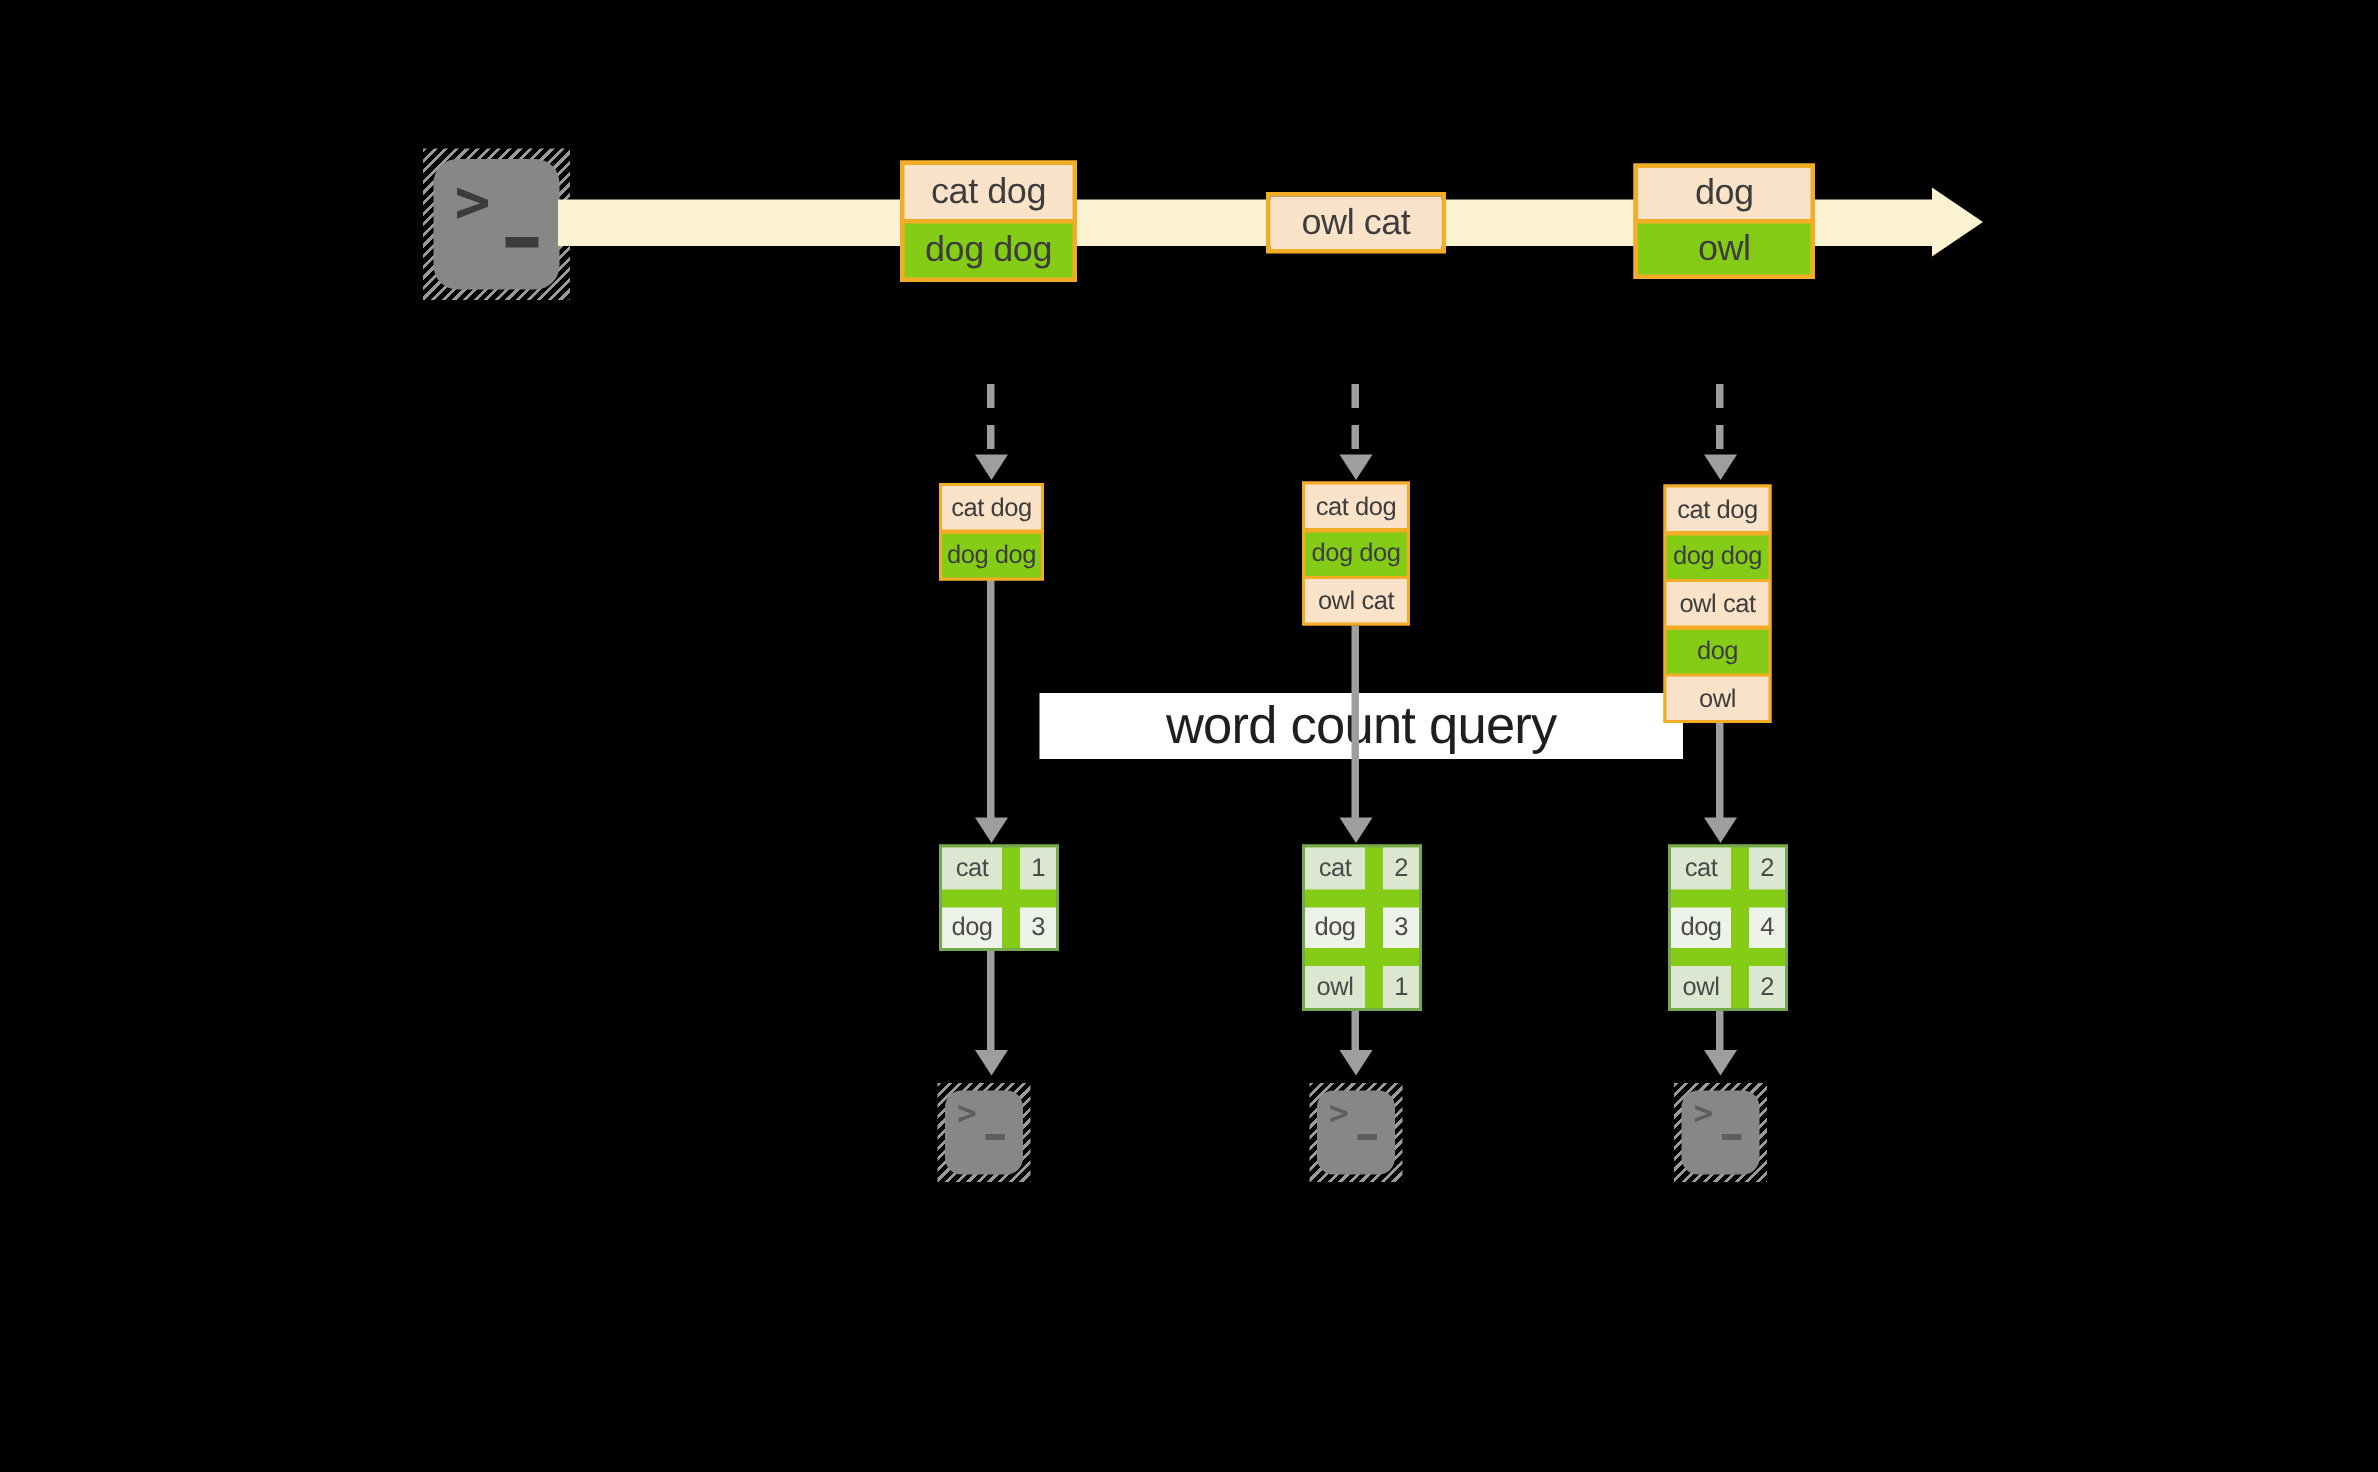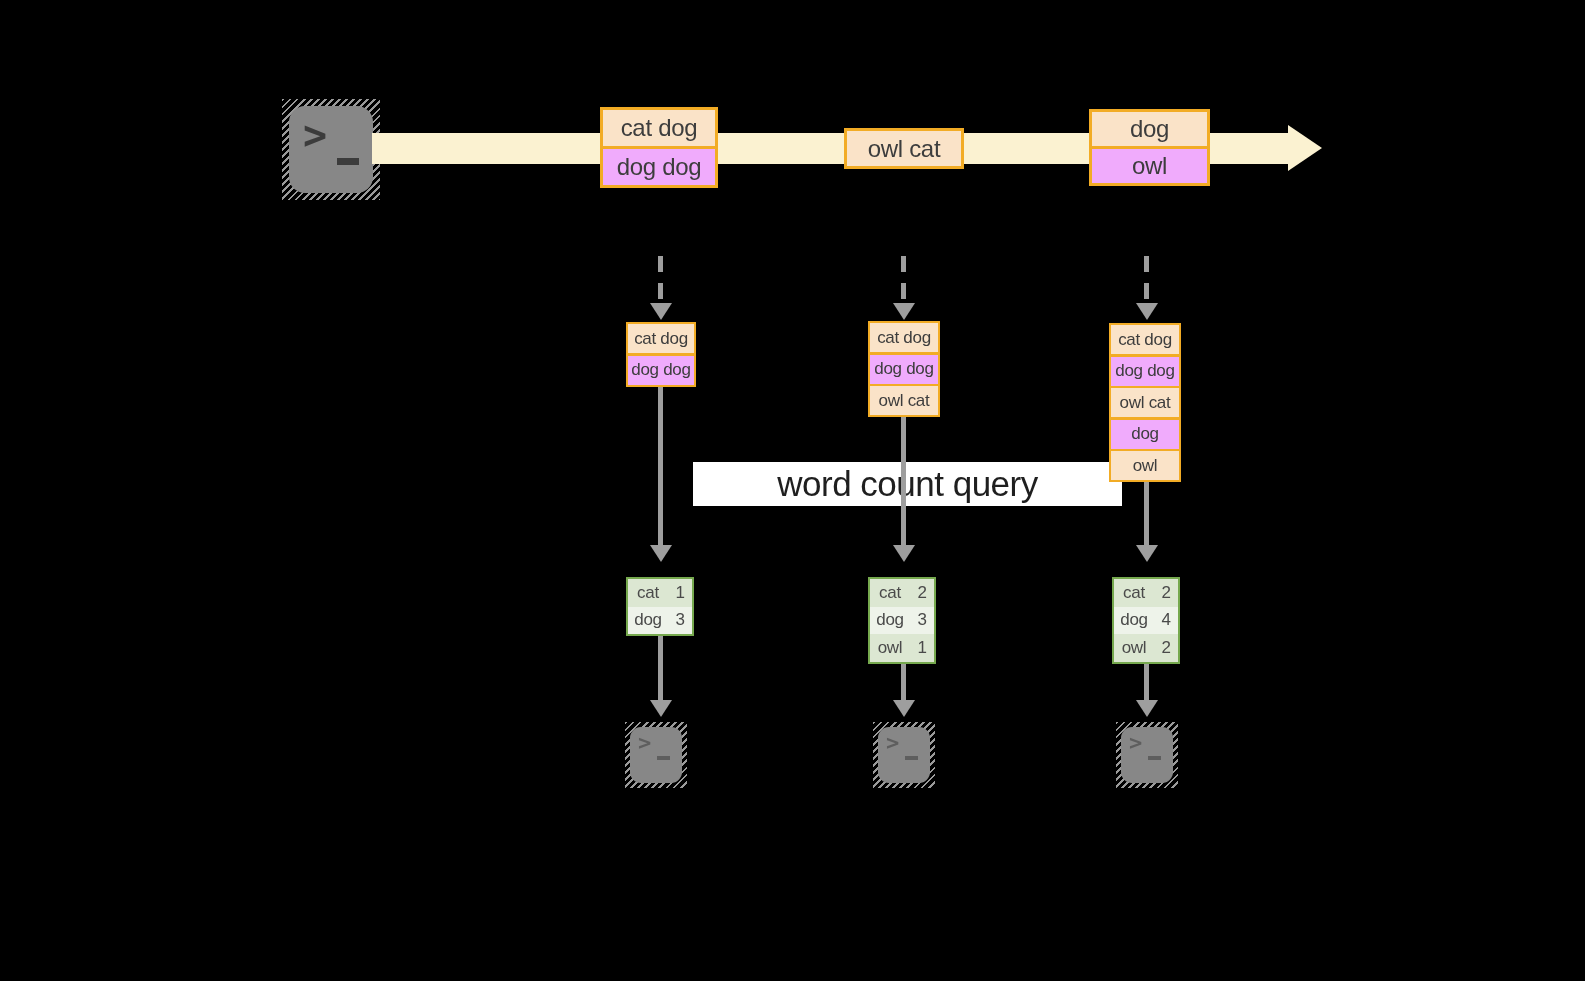--- a/index.html
+++ b/index.html
@@ -37,39 +37,39 @@
   .stack { border-width:2.5px; }
   .event-row, .stack-row {
     display:flex; align-items:center; justify-content:center;
     color:#3d3d3d; letter-spacing:-0.3px;
   }
   .event-row { font-size:24px; }
   .stack-row { font-size:17px; height:29px; margin-top:2.5px; }
   .stack-row:first-child { margin-top:0; }
   .event-row + .event-row { margin-top:3px; }
   .peach { background:#FAE3C8; }
-  .cream { background:#f0abfc; }
+  .cream { background:#84cc16; }
   
   .vstem { position:absolute; width:5px; background:#9E9E9E; z-index:3; }
   .vstem.dashed { background:repeating-linear-gradient(to bottom, #9E9E9E 0 16px, rgba(0,0,0,0) 16px 27px); }
   .vhead {
     position:absolute; width:0; height:0; z-index:3;
     border-left:11px solid transparent; border-right:11px solid transparent;
     border-top:17px solid #9E9E9E;
   }
   
   .band {
     position:absolute; left:693px; top:462px; width:429px; height:44px;
     background:#FFFFFF; z-index:2; display:flex; align-items:center; justify-content:center;
   }
   .band span { font-size:35px; color:#1f1f1f; letter-spacing:-0.5px; }
   
   .wc-table {
-    position:absolute; display:grid; gap:0; background:#84cc16;
-    border:2.5px solid #76A94E; z-index:4; grid-template-columns:40px 24px;margin-top:14px;
+    position:absolute; display:grid; gap:12px; background:#84cc16;
+    border:2.5px solid #76A94E; z-index:4; grid-template-columns:40px 24px;
   }
   .wc-cell {
     display:flex; align-items:center; justify-content:center;
     height:27.5px; font-size:17px; color:#4a4a4a; letter-spacing:-0.3px;
   }
   .sage { background:#DCE7D2; }
   .sage-light { background:#EEF3EA; }
 </style>
 </head>
 <body>

